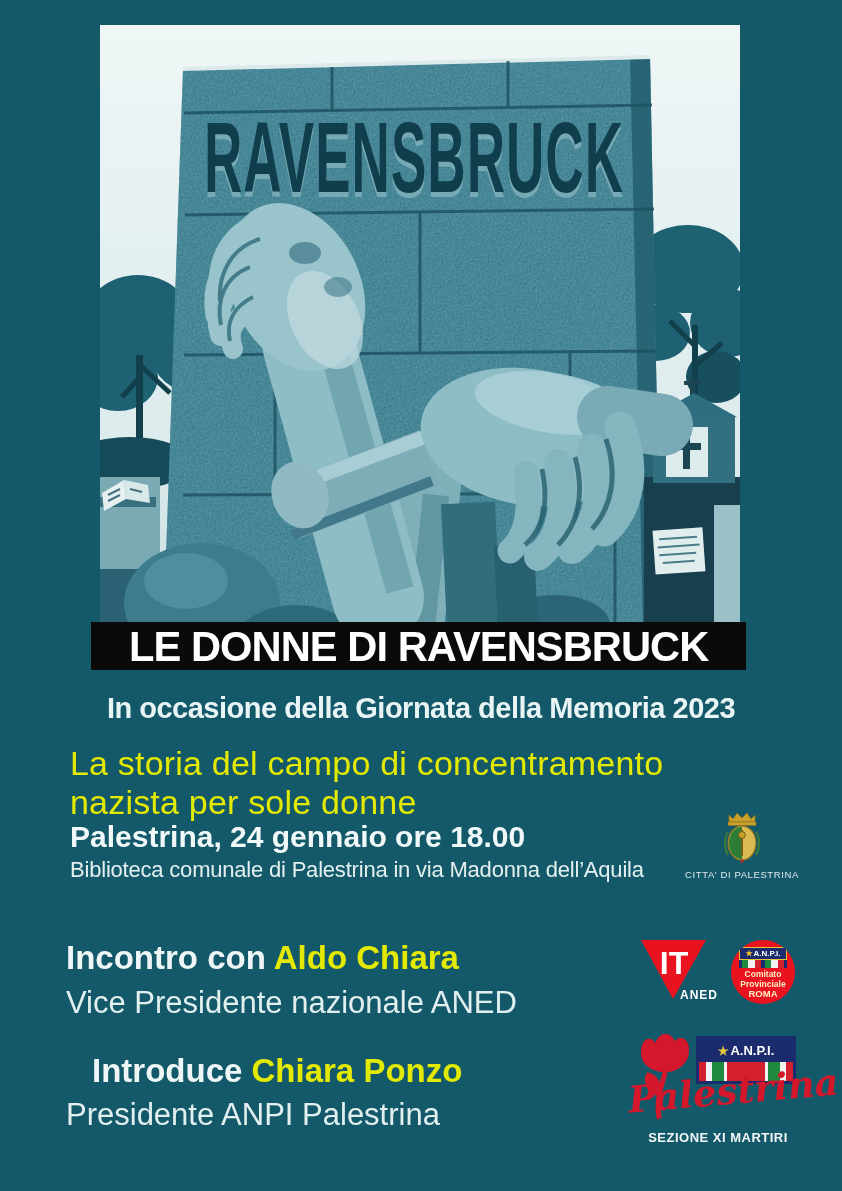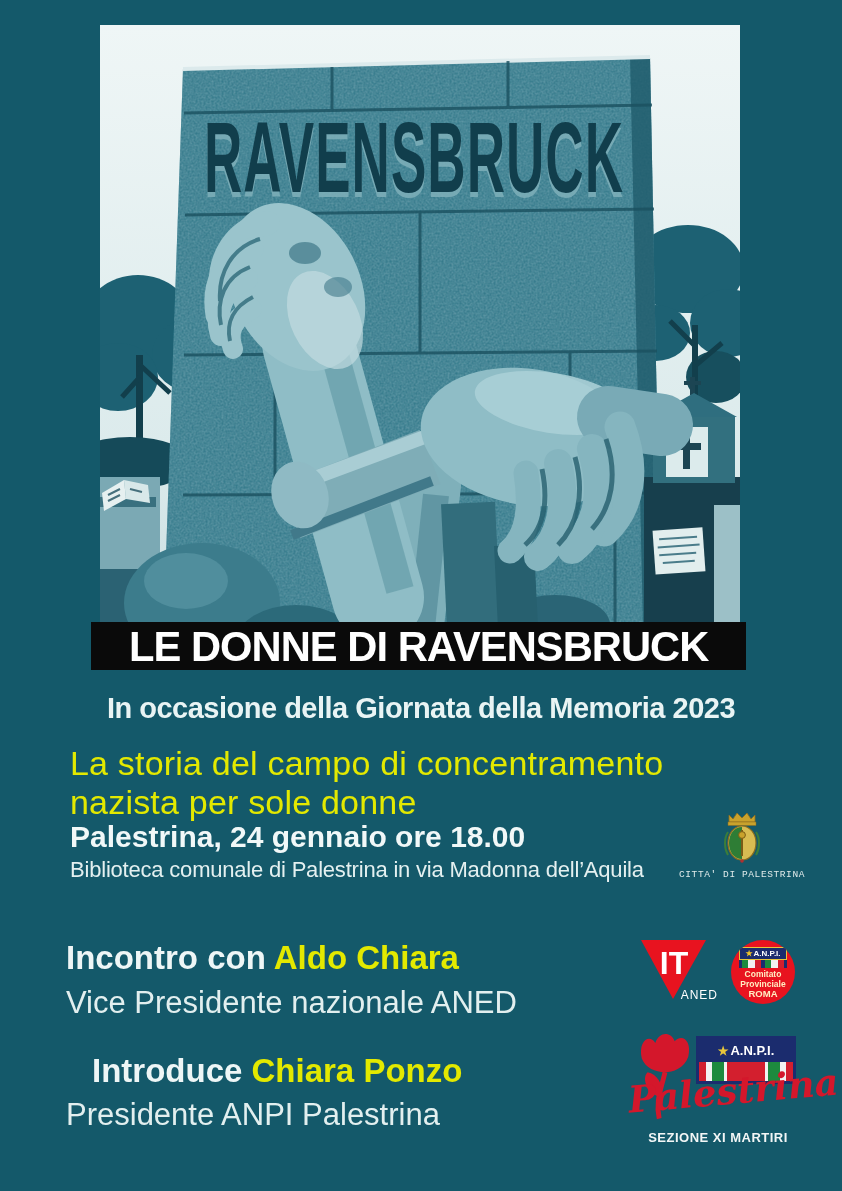--- a/index.html
+++ b/index.html
@@ -27,32 +27,32 @@
     position:absolute;left:70px;top:744px;color:#e3e900;
     font-size:34px;line-height:39px;letter-spacing:0.2px;
   }
   .when{position:absolute;left:70px;top:820px;color:#f1f8f8;font-size:30px;font-weight:700;}
   .venue{position:absolute;left:70px;top:857px;color:#e4f0f0;font-size:22px;letter-spacing:-0.2px;}
   .comune{
     position:absolute;left:684px;top:810px;width:116px;
     display:flex;flex-direction:column;align-items:center;
   }
   .comune .cap{
-    margin-top:3px;font-family:Liberation Mono, monospace;font-size:9.5px;
+    margin-top:3px;font-family:Liberation Sans, sans-serif;font-size:9.5px;
     color:#e0eaea;letter-spacing:0.6px;white-space:nowrap;
   }
   .sp-line1{position:absolute;left:66px;font-size:33px;font-weight:700;color:#eef6f6;white-space:nowrap;}
   .sp-line2{position:absolute;left:66px;font-size:31px;color:#e2efef;white-space:nowrap;}
   .s1a{top:939px;} .s1b{top:985px;} .s2a{top:1052px;margin-left:26px;} .s2b{top:1097px;}
   .yellow{color:#e3e900;}
   
   .aned{position:absolute;left:634px;top:937px;width:82px;height:66px;}
   .aned svg{display:block;}
   .aned .aned-label{
-    position:absolute;right:-2px;bottom:1px;color:#ffffff;font-size:12px;font-weight:400;letter-spacing:1px;
+    position:absolute;right:-2px;bottom:1px;color:#ffffff;font-size:12px;font-weight:700;letter-spacing:1px;
   }
   
   .anpiroma{
     position:absolute;left:731px;top:940px;width:64px;height:64px;border-radius:50%;
     background:#e8131f;display:flex;flex-direction:column;align-items:center;overflow:hidden;
   }
   .ar-banner{
     margin-top:7px;width:48px;height:13px;background:#1b2c6e;border:1px solid #e8c63a;
     box-sizing:border-box;display:flex;align-items:center;justify-content:center;
     font-size:8px;font-weight:700;color:#ffffff;white-space:nowrap;

